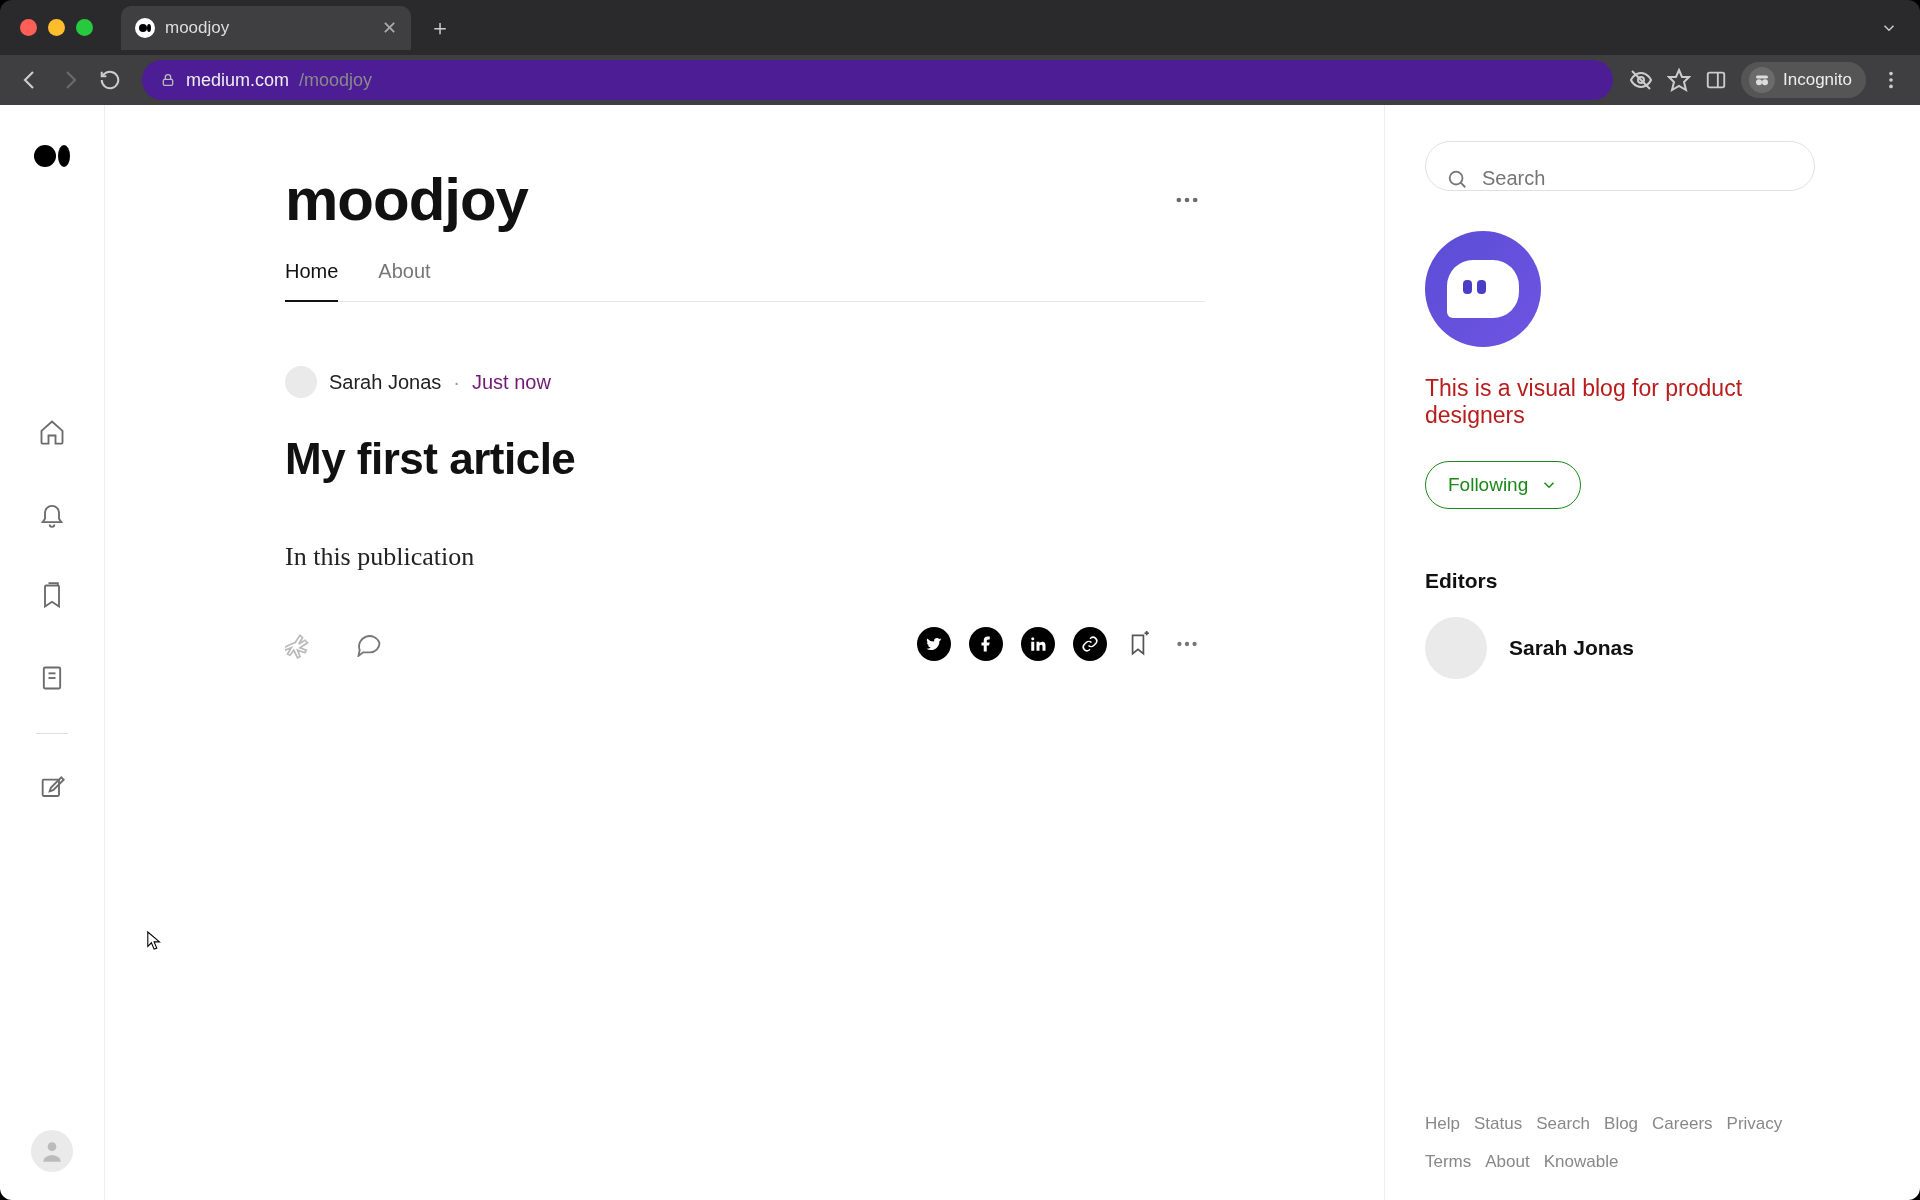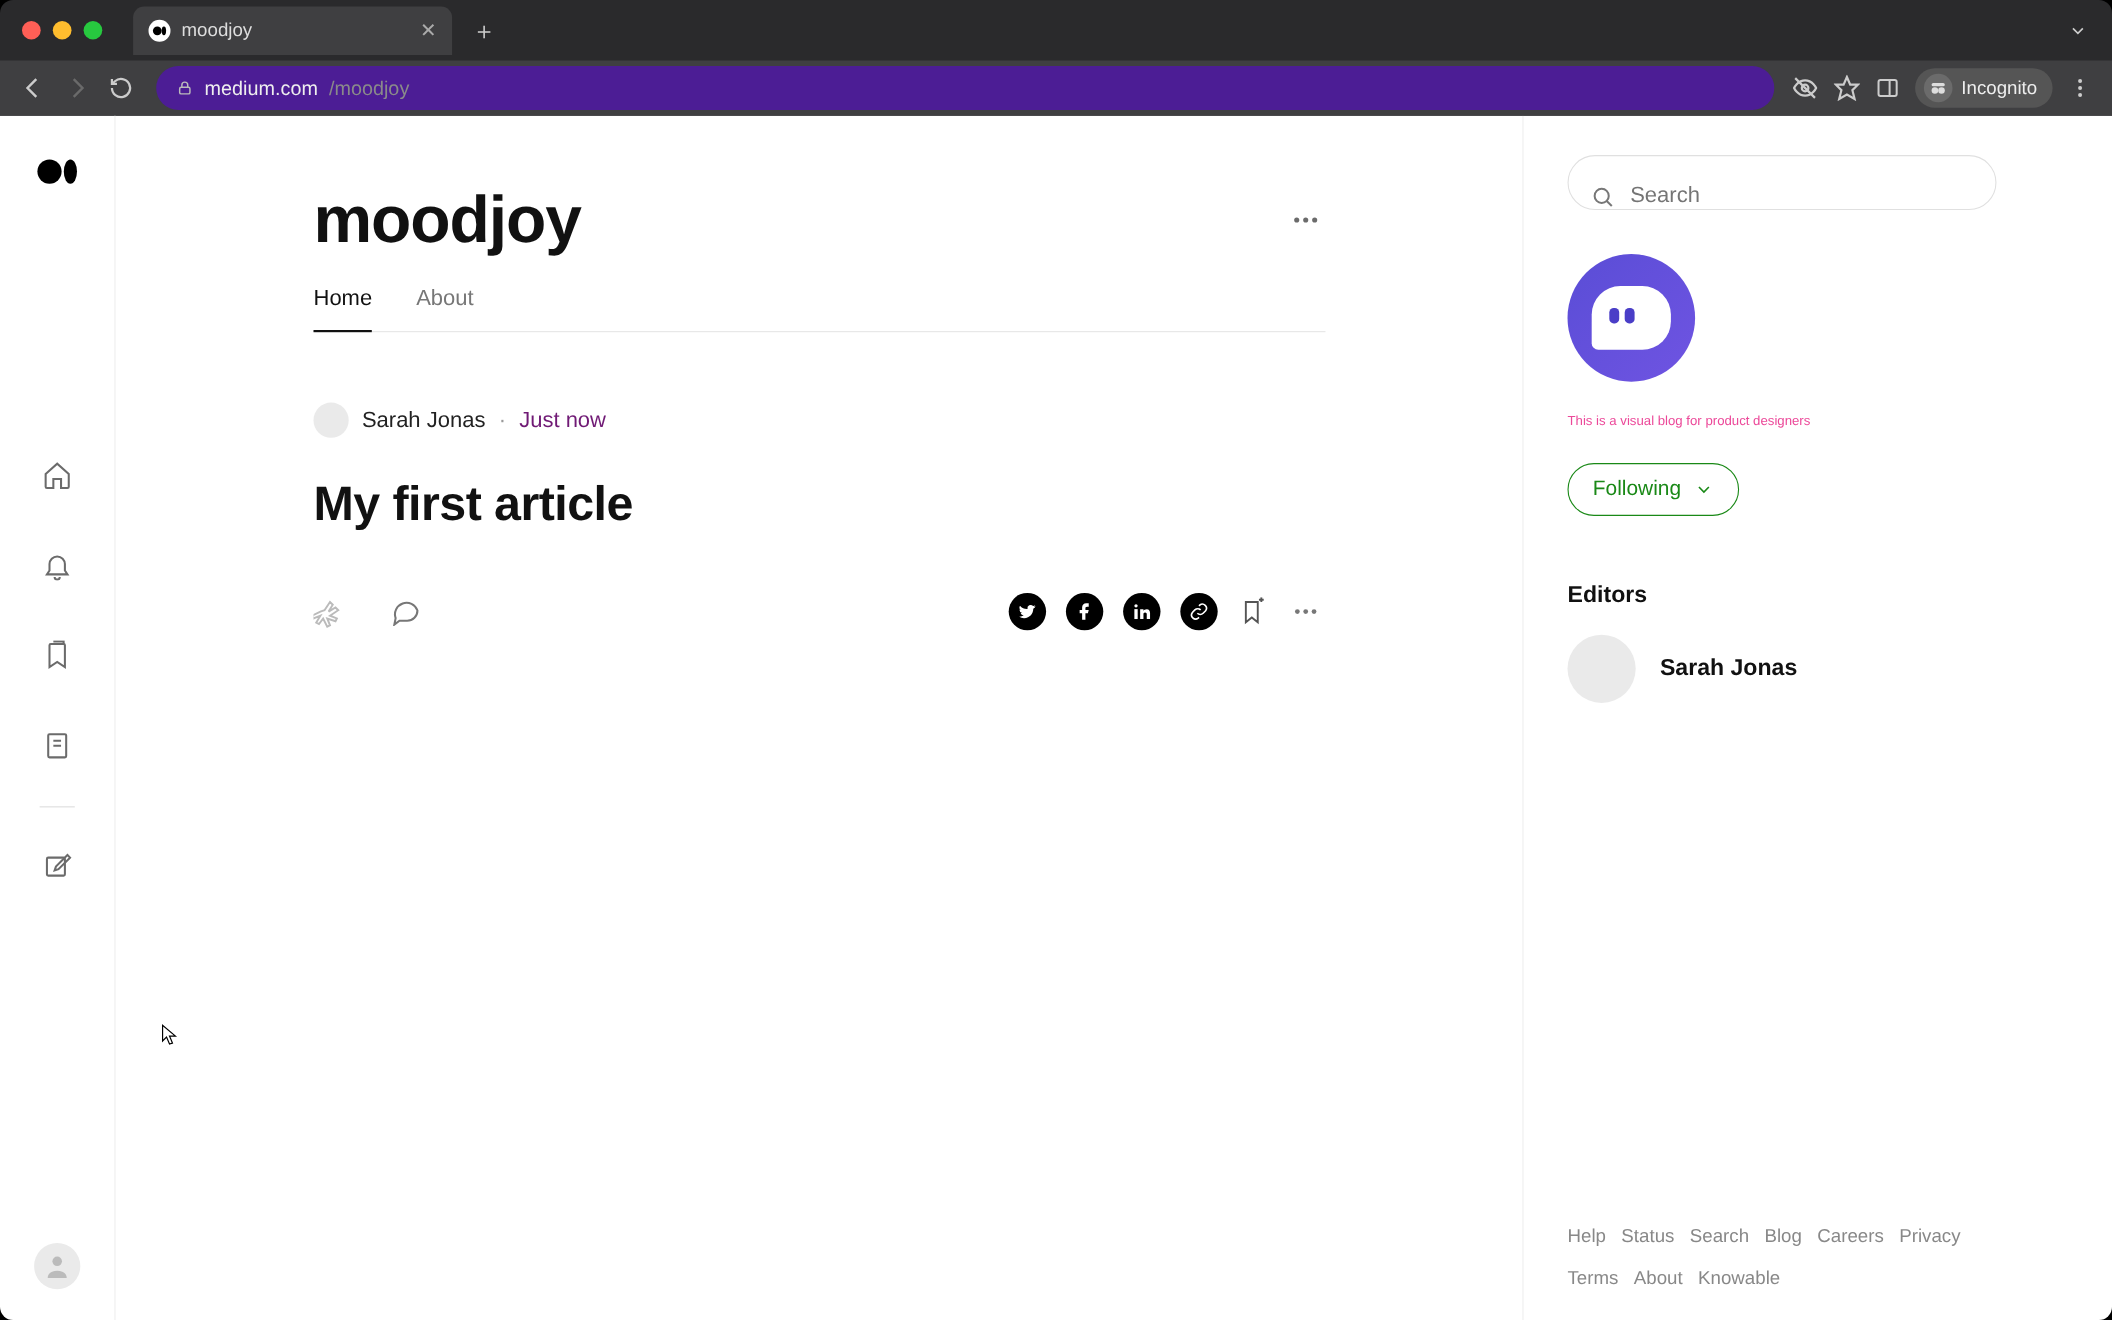--- a/index.html
+++ b/index.html
@@ -179,21 +179,21 @@
   }
   .ghost {
     width:72px; height:58px; background:#fff; border-radius:26px 26px 26px 6px;
     position:relative;
   }
   .ghost::before, .ghost::after {
     content:""; position:absolute; width:9px; height:14px; background:#4a3ec7; border-radius:4px; top:20px;
   }
   .ghost::before { left:16px; }
   .ghost::after { left:30px; }
-  .pub-desc { font-size:12px; color:#ec4899; margin-top:28px; }
+  .pub-desc { font-size:23px; color:#b91c1c; margin-top:28px; }
   .follow-btn {
     margin-top:32px;
     border:1px solid #1a8917; color:#1a8917; background:#fff;
     border-radius:28px; padding:12px 22px; font-size:19px;
     display:inline-flex; align-items:center; gap:12px;
   }
   .connect-row { display:flex; align-items:center; gap:34px; margin-top:40px; color:#555; font-size:21px;}
   .social-icon { width:26px; height:26px; color:#555; }
 
   .editors-title { font-size:21px; font-weight:700; margin-top:60px; color:#111; }
@@ -375,20 +375,21 @@
       </nav>
 
       <article class="article">
         <div class="byline">
           <span class="avatar"></span>
           <span class="author">Sarah Jonas</span>
           <span class="sep">·</span>
           <span class="time">Just now</span>
         </div>
         <h2 class="article-title">My first article</h2>
+        <p class="article-excerpt">In this publication</p>
 
         <div class="article-actions">
           <div class="left-actions">
             <span class="clap-icon">
               <svg width="30" height="30" viewBox="0 0 24 24" fill="none" stroke="#bbb" stroke-width="1.4">
                   <path d="M8 11l4-6 2 2-3 5 5-3 2 2-6 4 5 2-1 2-6-2 2 5-2 1-3-6-3 4-2-1 3-5-5 2-1-2 6-3z"></path>
                 </svg>
             </span>
             <span class="comment-icon">
               <svg width="28" height="28" viewBox="0 0 24 24" fill="none" stroke="#777" stroke-width="1.6">

